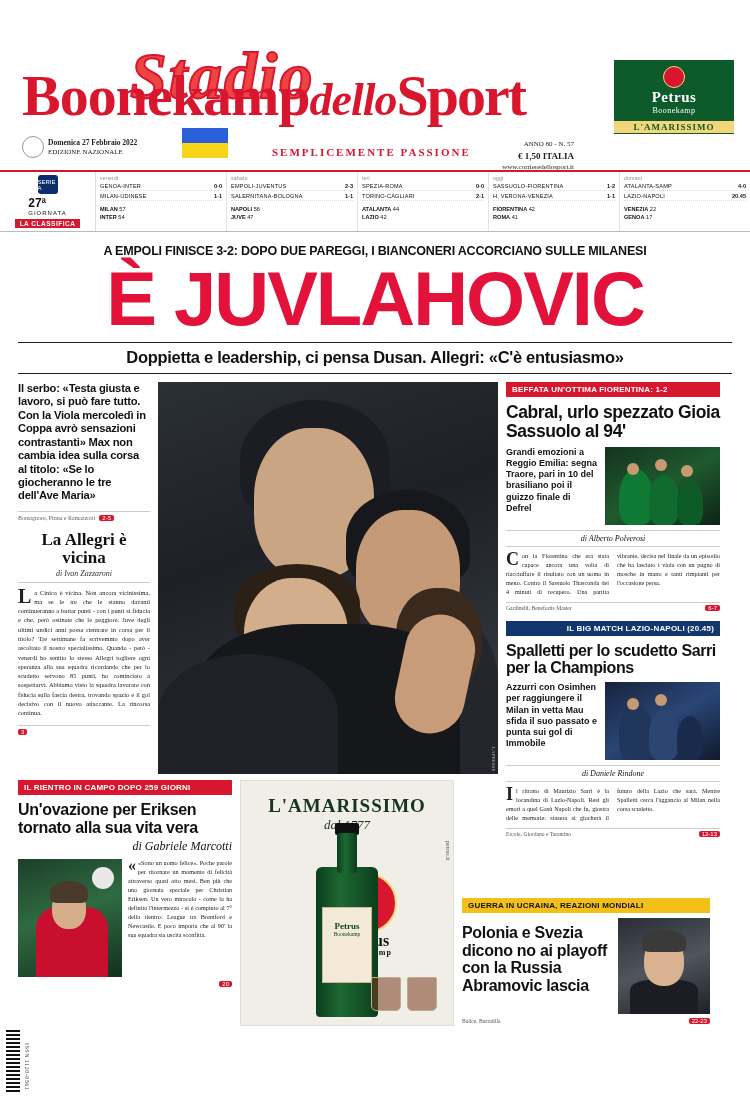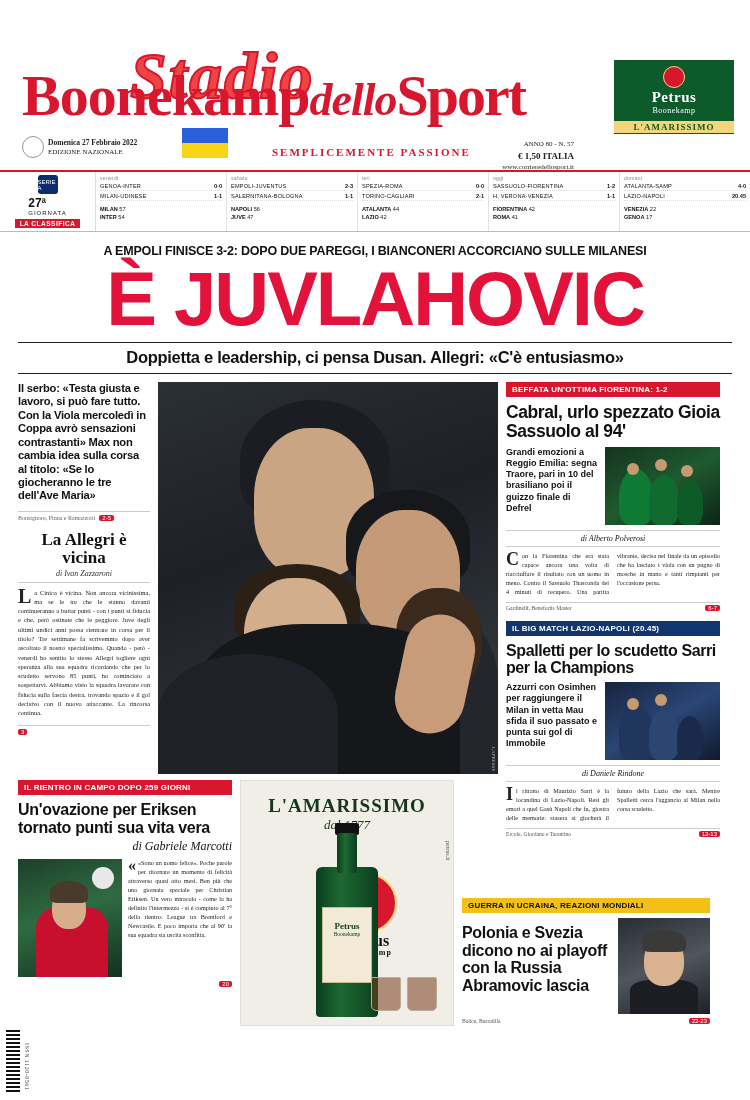--- a/index.html
+++ b/index.html
@@ -256,21 +256,21 @@
     writing-mode: vertical-rl; opacity: .8;
   }
 
   
   .redbar {
     background: #d8172f; color: #fff;
     font-family: "Liberation Sans", sans-serif;
     font-weight: 700; font-size: 8px; letter-spacing: .2px;
     padding: 3px 6px; text-transform: uppercase;
   }
-  .bluebar { background: #12366e; }
+  .bluebar { background: #12366e; text-align: right; }
   .yellowbar { background: #f2c018; color: #111; }
   .box-title {
     font-family: "Liberation Sans", sans-serif;
     font-weight: 700; font-size: 17.5px; line-height: 1.08;
     margin-top: 6px; letter-spacing: -.4px;
   }
   .box-title.small { font-size: 16px; }
   .box-flex { display: flex; gap: 7px; margin-top: 6px; }
   .box-deck {
     font-family: "Liberation Sans", sans-serif;
@@ -621,21 +621,21 @@
         </div>
       </div>
 
     </div>
   </div>
 
   <div class="bottom-grid">
 
     <div class="bl">
       <div class="redbar">IL RIENTRO IN CAMPO DOPO 259 GIORNI</div>
-      <div class="b-title">Un'ovazione per Eriksen tornato punti sua vita vera</div>
+      <div class="b-title">Un'ovazione per Eriksen tornato alla sua vita vera</div>
       <div class="b-author">di Gabriele Marcotti</div>
       <div class="b-flex">
         <div class="b-photo">
           <div class="ball"></div>
           <div class="torso"></div>
           <div class="face"></div>
           <div class="hair"></div>
         </div>
         <div class="b-body">
           <span class="q">«</span><span>«Sono un uomo felice». Poche parole per ritornare un momento di felicità attraverso quasi otto mesi. Ben più che uno giornata speciale per Christian Eriksen. Un vero miracolo - come la ha definito l'intermezzo - si è compiuto al 7° della rientro: League tra Brentford e Newcastle. E poco importa che al 90' la sua squadra sia uscita sconfitta.</span>

